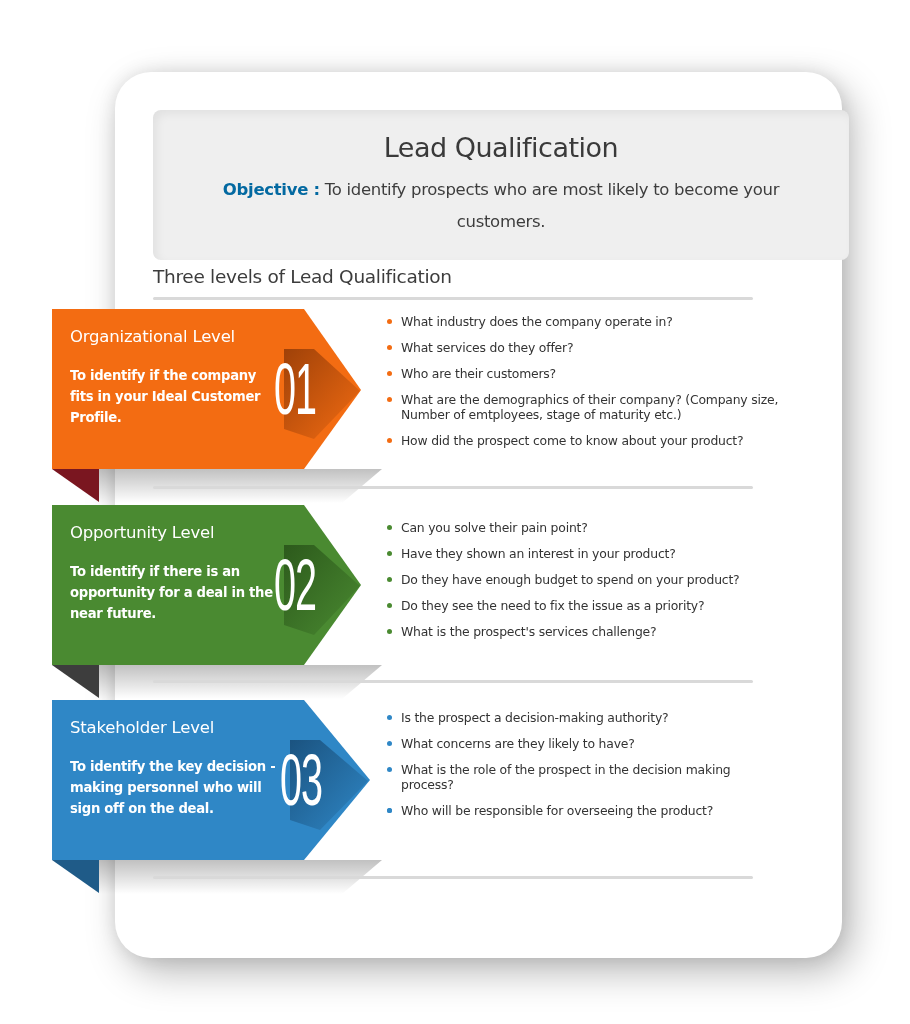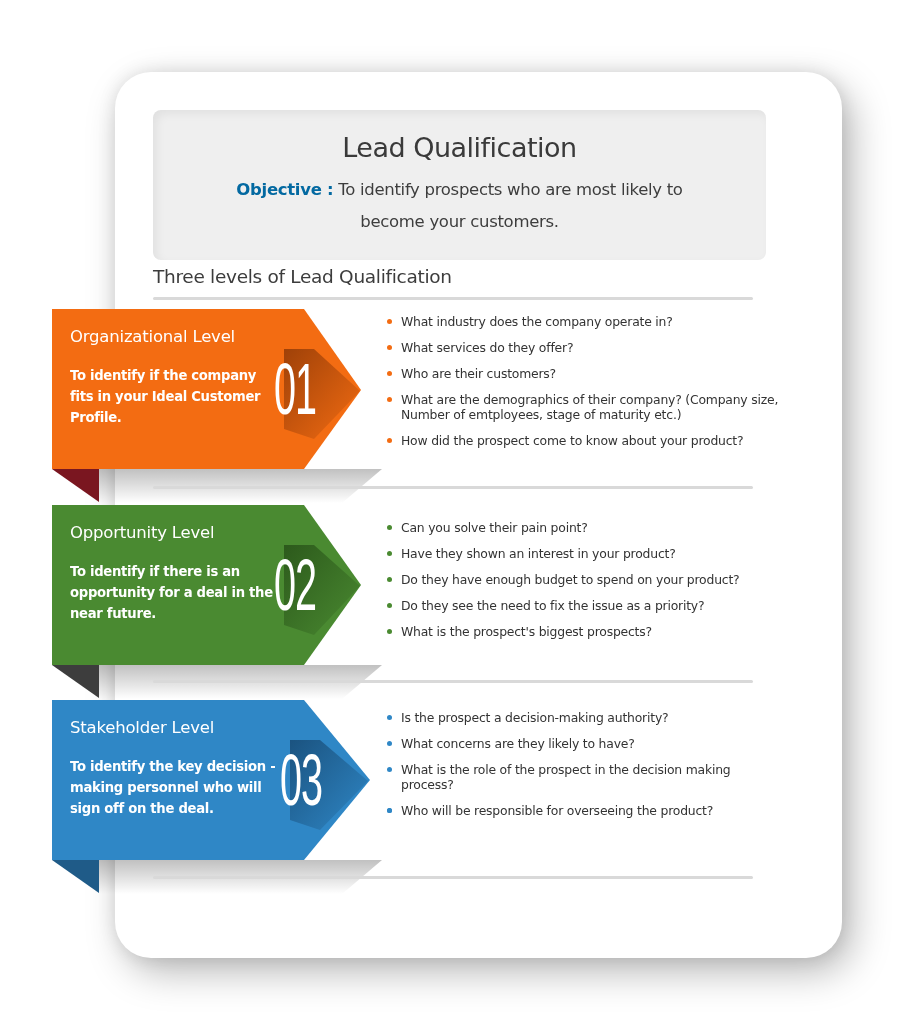--- a/index.html
+++ b/index.html
@@ -7,21 +7,21 @@
     width: 910px; height: 1024px; position: relative; overflow: hidden;
     background: #ffffff;
     font-family: "DejaVu Sans", sans-serif;
   }
   .card {
     position: absolute; left: 115px; top: 72px; width: 727px; height: 886px;
     background: #ffffff; border-radius: 36px;
     box-shadow: 10px 14px 38px rgba(0,0,0,0.28), 0 0 18px rgba(0,0,0,0.10);
   }
   .header-box {
-    position: absolute; left: 153px; top: 110px; width: 613px; height: 150px;
+    position: absolute; left: 153px; top: 110px; width: 696px; height: 150px;
     background: #efefef; border-radius: 8px;
     box-shadow: inset 4px 4px 10px rgba(0,0,0,0.06);
     text-align: center;
   }
   .title {
     position: absolute; left: 0; right: 0; top: 22px;
     font-family: "DejaVu Sans", sans-serif; font-size: 27px; color: #3a3a3a;
     letter-spacing: -0.5px;
   }
   .objective {
@@ -135,21 +135,21 @@
   </svg>
   <div class="lvl-title">Opportunity Level</div>
   <div class="lvl-desc">To identify if there is an opportunity for a deal in the near future.</div>
   <div class="num">02</div>
 </div>
 <ul class="bullets" style="top:520px">
   <li><span class="dot" style="background:#4a8a31"></span><span>Can you solve their pain point?</span></li>
   <li><span class="dot" style="background:#4a8a31"></span><span>Have they shown an interest in your product?</span></li>
   <li><span class="dot" style="background:#4a8a31"></span><span>Do they have enough budget to spend on your product?</span></li>
   <li><span class="dot" style="background:#4a8a31"></span><span>Do they see the need to fix the issue as a priority?</span></li>
-  <li><span class="dot" style="background:#4a8a31"></span><span>What is the prospect's biggest prospects?</span></li>
+  <li><span class="dot" style="background:#4a8a31"></span><span>What is the prospect's services challenge?</span></li>
 </ul>
 <div class="divider" style="top:680px"></div>
 
 <div class="banner" style="top:700px">
   <svg class="shape" width="330" height="200">
     <defs>
       <linearGradient id="shd3" x1="0" y1="0" x2="0" y2="1">
         <stop offset="0" stop-color="rgba(0,0,0,0.35)"></stop>
           <stop offset="1" stop-color="rgba(0,0,0,0)"></stop>
       </linearGradient>

